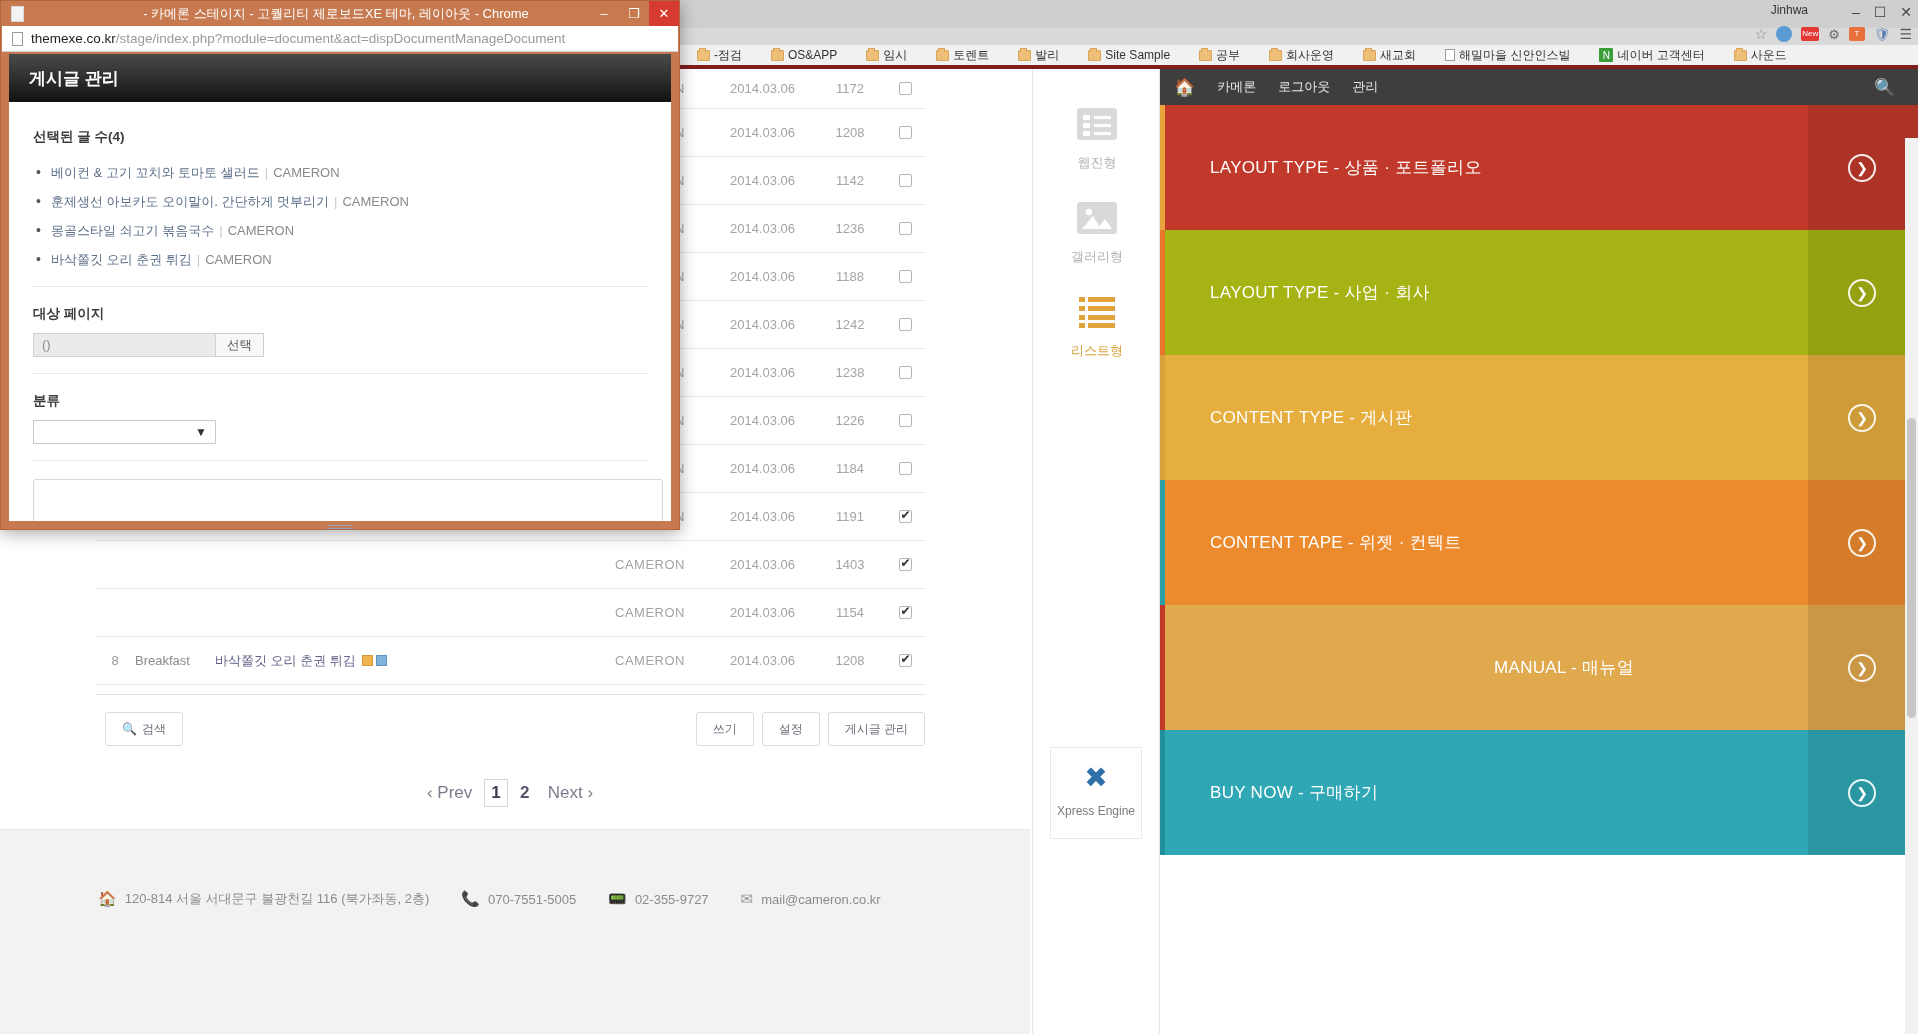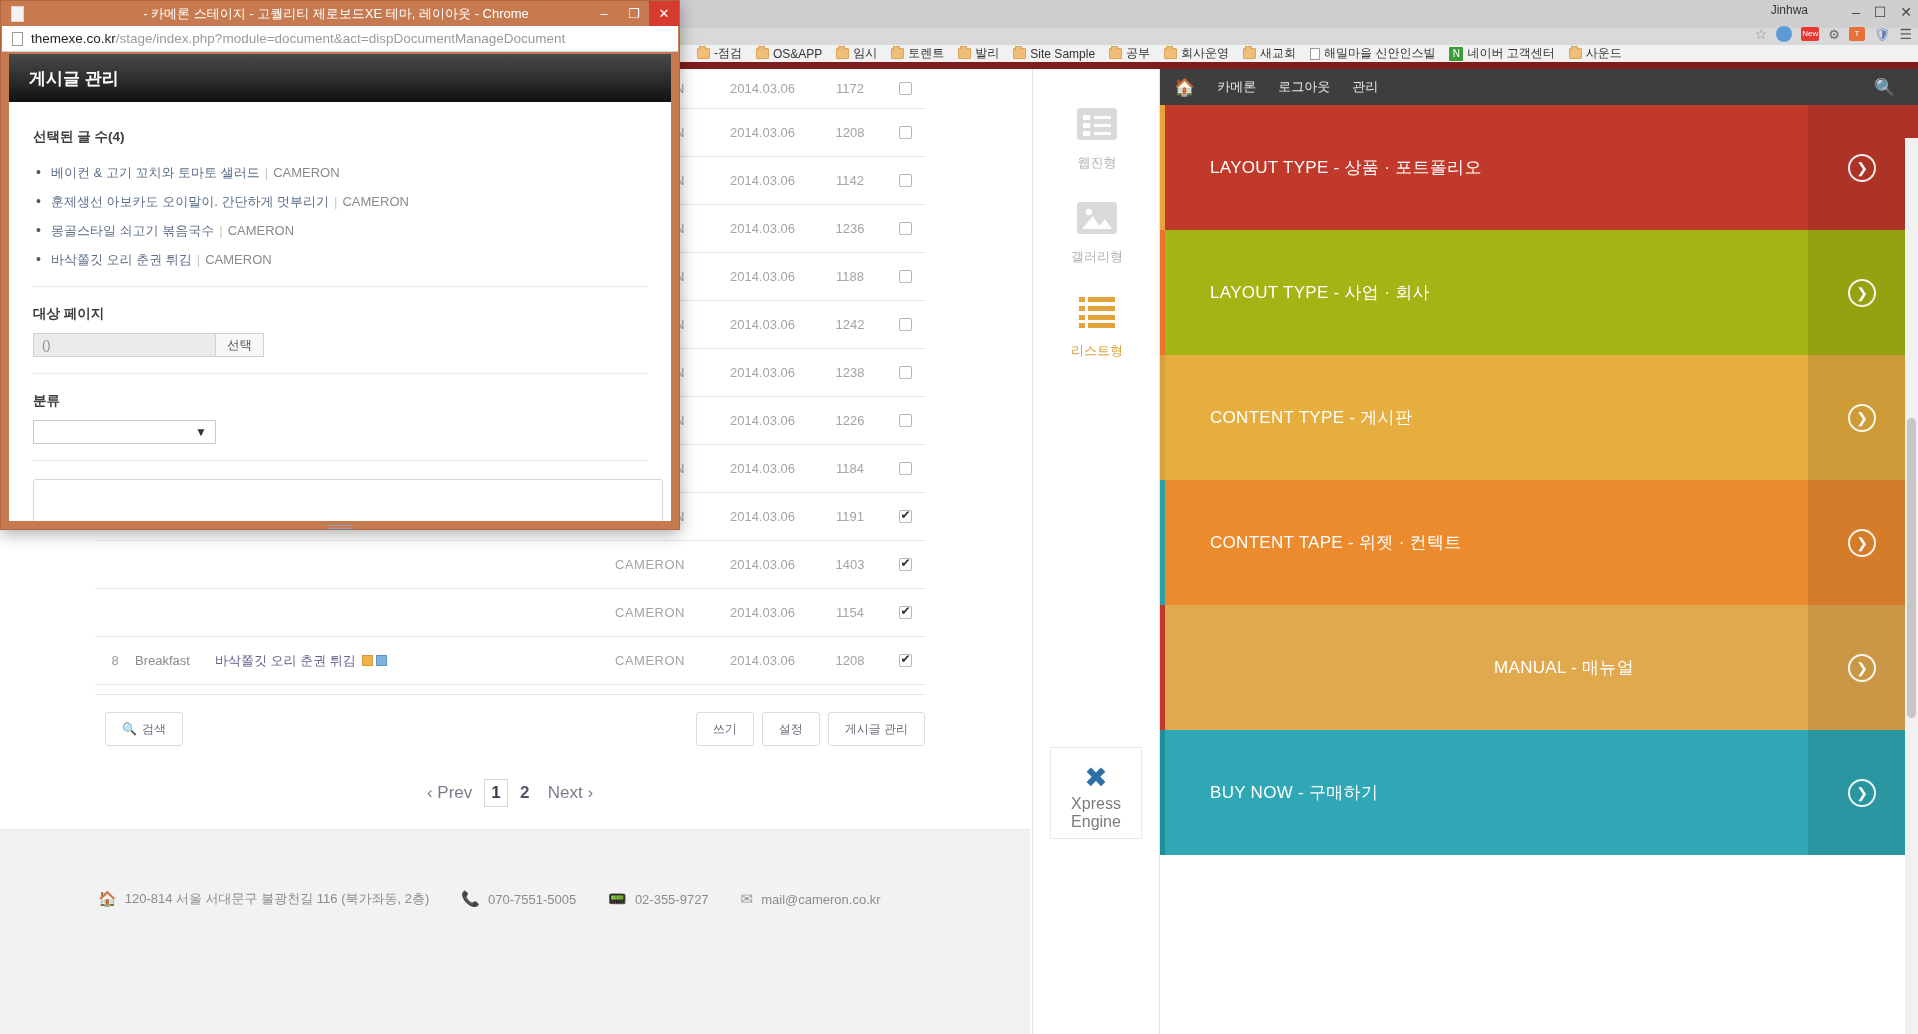--- a/index.html
+++ b/index.html
@@ -27,23 +27,23 @@
     position: absolute; right: 6px; top: 2px; display: flex; gap: 14px;
     align-items: center; color: #444; font-size: 14px;
   }
   .bg-winbtns span { cursor: default; line-height: 20px; }
   .bg-user {
     position: absolute; right: 110px; top: 3px; font-size: 12px; color: #333;
   }
   
   .bookmarks {
     position: absolute; left: 0; top: 45px; width: 1918px; height: 24px;
-    background: #f1f1f1; border-bottom: 7px solid #7f1d1d;
+    background: #f1f1f1; border-bottom: 4px solid #7f1d1d;
     display: flex; align-items: center; font-size: 12px; color: #333;
-    padding-left: 690px; gap: 0px; white-space: nowrap; overflow: hidden;
+    padding-left: 690px; gap: 15px; white-space: nowrap; overflow: hidden;
   }
   .bm {
     display: flex; align-items: center; gap: 4px; padding: 0 7px; height: 22px;
     color: #333; font-size: 12px;
   }
   .bm .folder {
     width: 13px; height: 11px; background: #efbe78;
     border: 1px solid #d9a559; border-radius: 1px; position: relative; flex: none;
   }
   .bm .folder:before {
@@ -146,21 +146,21 @@
   }
   .lp-label { font-size: 13px; color: #b3b3b3; margin-top: 9px; }
   .lp-label.active { color: #d9a13b; }
   .lp-glyph { display: inline-block; }
 
   .xe-badge {
     position: absolute; left: 1050px; top: 678px; width: 92px; height: 92px;
     background: #fff; border: 1px solid #e9e9e9; text-align: center;
   }
   .xe-badge .x { font-size: 28px; color: #2f6fa7; margin-top: 16px; line-height: 1; }
-  .xe-badge .t { font-size: 16px; color: #7b7b7b; margin-top: 3px; }
+  .xe-badge .t { font-size: 12px; color: #7b7b7b; margin-top: 12px; }
 
   
   .promo-col {
     position: absolute; left: 1160px; top: 0; width: 758px; height: 965px;
     background: #fff; overflow: hidden;
   }
   .promo-bar {
     position: absolute; left: 0; top: 0; width: 758px; height: 36px;
     background: #3e3e3e; display: flex; align-items: center; gap: 22px;
     padding-left: 14px; color: #e8e8e8; font-size: 13px;

